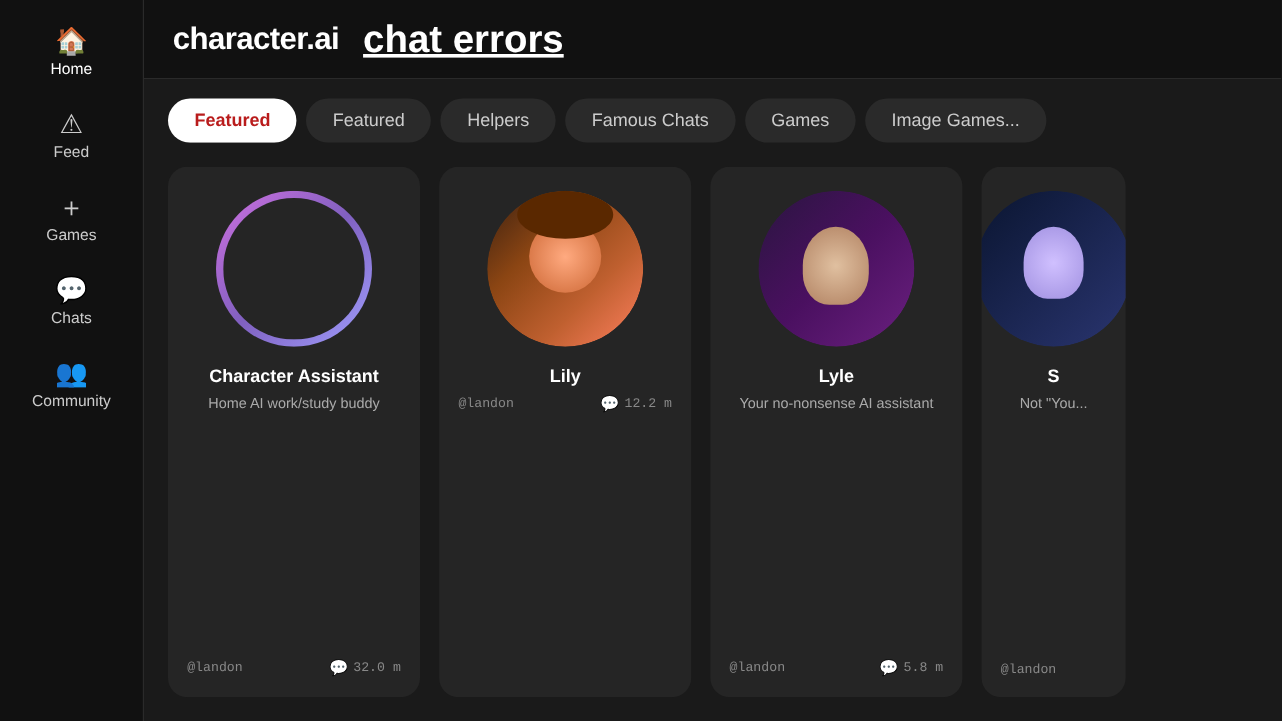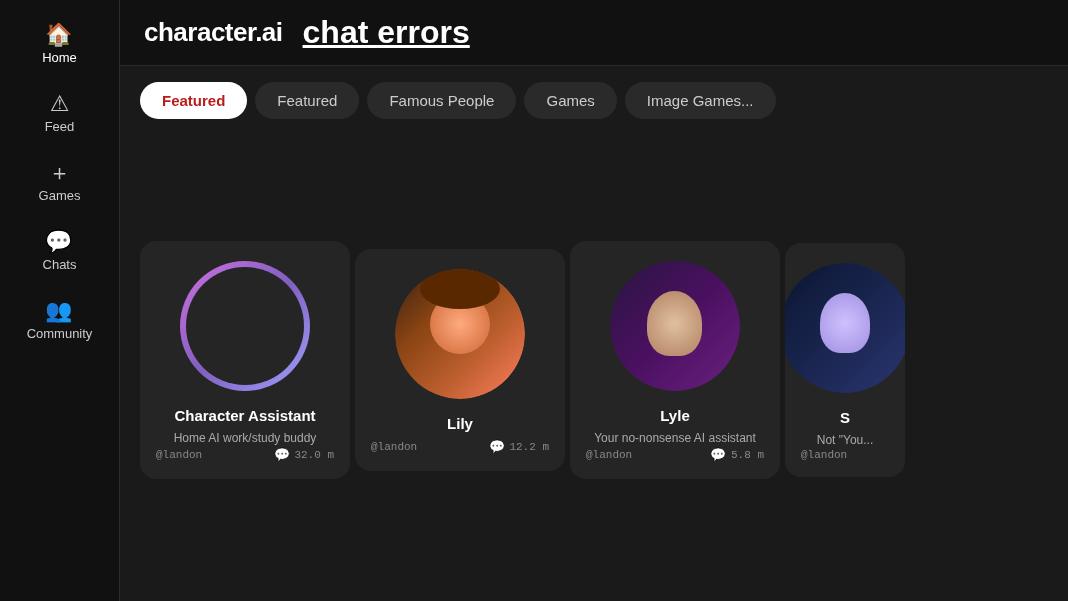--- a/index.html
+++ b/index.html
@@ -111,24 +111,23 @@
 
     
     .cards-section {
       flex: 1;
       padding: 20px;
       overflow: hidden;
     }
 
     .cards-grid {
       display: flex;
-      gap: 5px;
+      gap: 16px;
       height: 100%;
       overflow: hidden;
-      align-items: center;
     }
 
     .card {
       background: #252525;
       border-radius: 16px;
       min-width: 210px;
       max-width: 210px;
       padding: 20px 16px 16px;
       display: flex;
       flex-direction: column;
@@ -318,21 +317,22 @@
 <main class="main-content">
 
   <header class="header">
     <span class="logo">character.ai</span>
     <span class="header-title">chat errors</span>
   </header>
 
   <div class="tab-bar">
     <button class="tab active">Featured</button>
     <button class="tab">Featured</button>
-    <button class="tab">Famous People</button>
+    <button class="tab">Helpers</button>
+    <button class="tab">Famous Chats</button>
     <button class="tab">Games</button>
     <button class="tab">Image Games...</button>
   </div>
 
   <section class="cards-section">
     <div class="cards-grid">
 
       <div class="card">
         <div class="card-avatar ring-style">
         </div>

